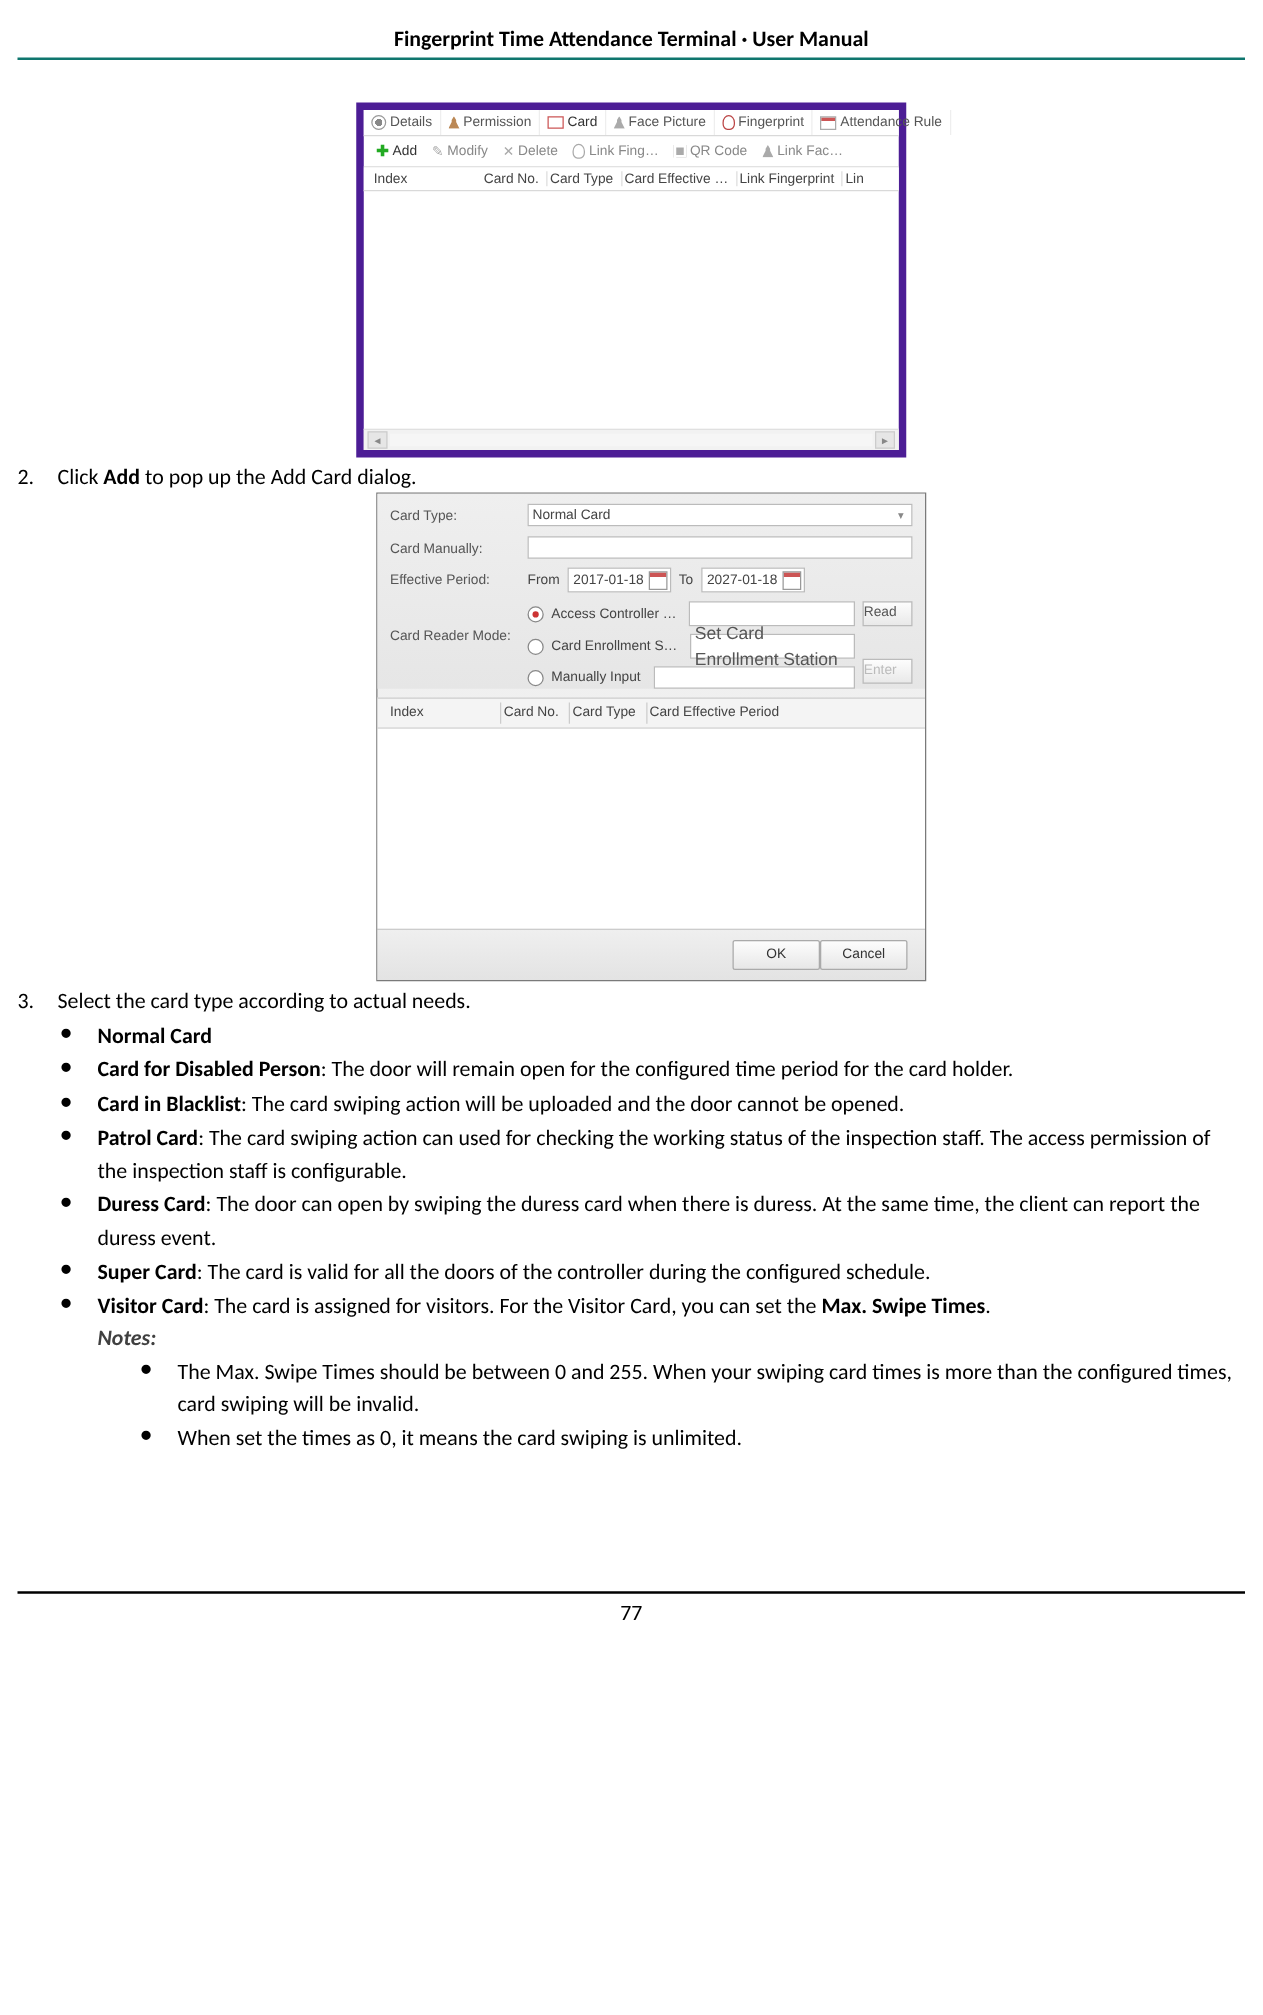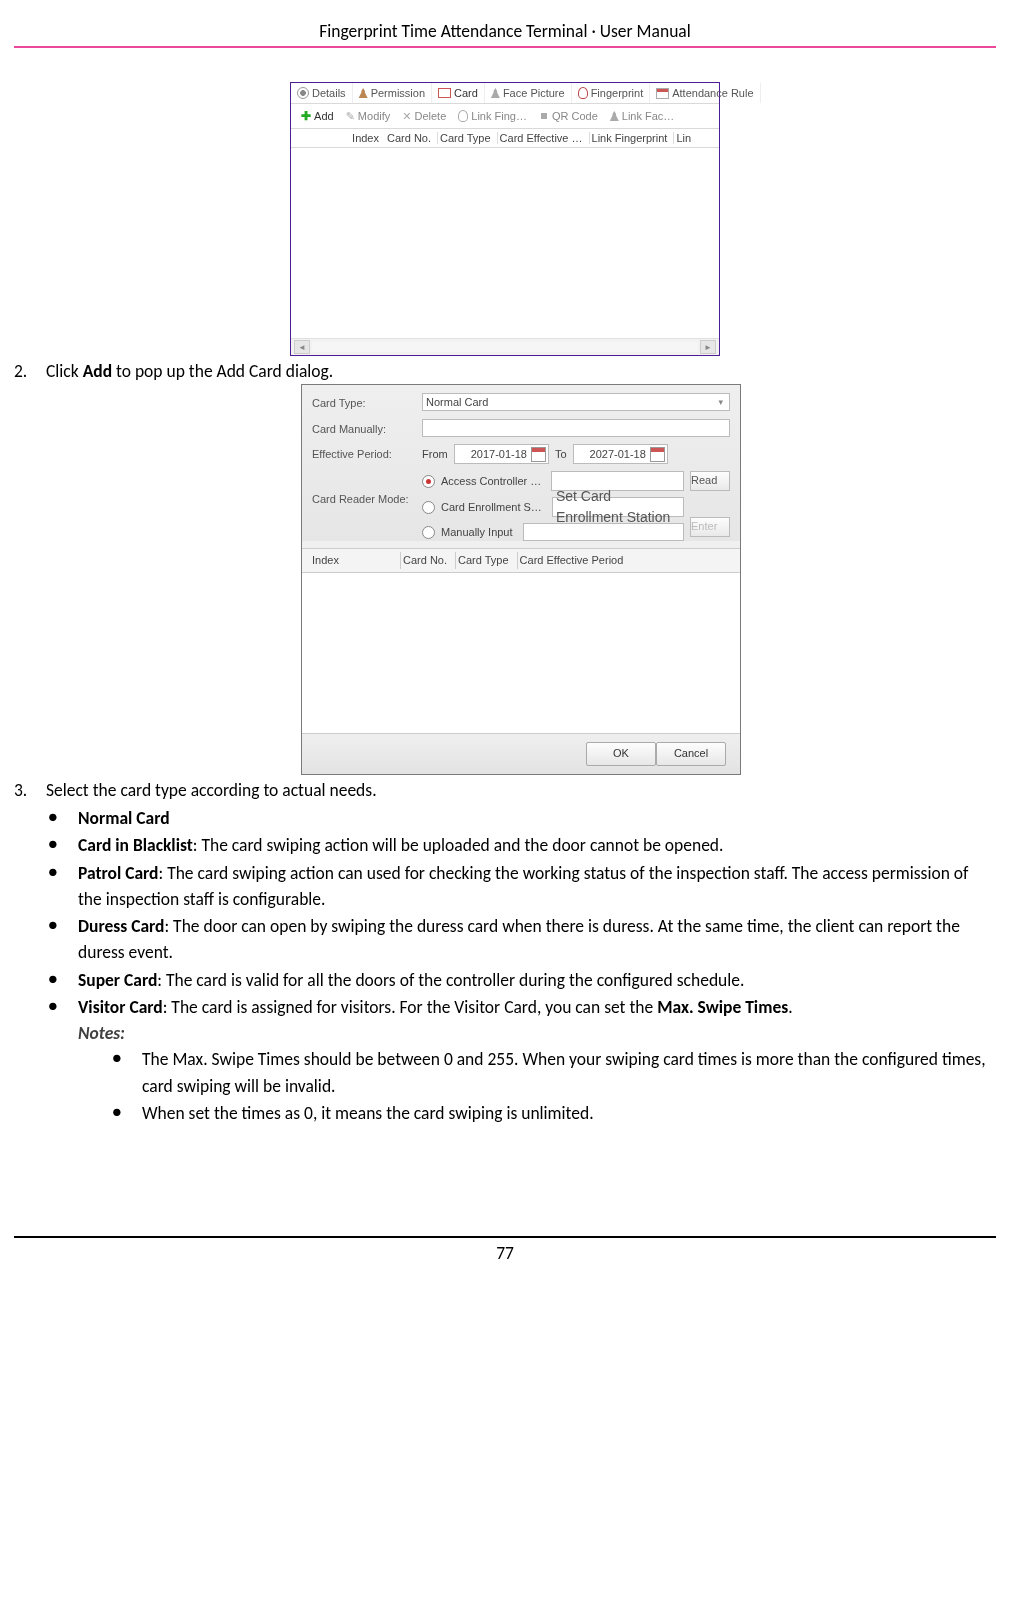--- a/index.html
+++ b/index.html
@@ -6,24 +6,24 @@
     font-family: Calibri, Arial, sans-serif;
     font-size: 17.5px;
     color: #000;
     margin: 0;
     padding: 20px 14px 18px 14px;
     width: 982px;
     background: #fff;
   }
   .doc-header {
     text-align: center;
-    font-weight: normal;
+    font-weight: bold;
     font-size: 17.5px;
     padding-bottom: 4px;
-    border-bottom: 2px solid #ec4899;
+    border-bottom: 2px solid #0f766e;
     margin-bottom: 34px;
   }
   .page-number {
     text-align: center;
     font-size: 17.5px;
     margin-top: 110px;
     border-top: 2px solid #000;
     padding-top: 4px;
   }
   ol.main-list {
@@ -79,26 +79,26 @@
     font-size: 16px;
   }
   .bold { font-weight: bold; }
   .red-italic { color: #404040; font-style: italic; font-weight: bold; }
   .fig-wrap { text-align: center; }
 
   
   .fig1 {
     display: inline-block;
     width: 428px;
-    border: 1px solid #4c1d95;
+    border: 6px solid #4c1d95;
     background: #fff;
     font-family: Tahoma, Arial, sans-serif;
     font-size: 11px;
     color: #555;
-    text-align: right;
+    text-align: left;
     margin-bottom: 2px;
   }
   .fig1 .tabbar {
     display: flex;
     border-bottom: 1px solid #d9d9d9;
     background: #fff;
   }
   .fig1 .tab {
     display: flex;
     align-items: center;
@@ -186,21 +186,21 @@
   .fig2 .row { display: flex; align-items: flex-start; margin-bottom: 7px; }
   .fig2 .lbl { flex: 0 0 110px; color: #555; padding-top: 2px; }
   .fig2 .field { flex: 1; display:flex; flex-direction:column; gap:3px;}
   .fig2 input[type=text], .fig2 select, .fig2 .combo {
     width: 100%; height: 18px; border: 1px solid #bbb; background: #fff; font-size: 11px; padding: 0 3px; box-sizing: border-box;
   }
   .fig2 .combo { display:flex; align-items:center; justify-content:space-between;}
   .fig2 .combo::after { content:"▾"; font-size:9px; color:#888; padding:0 3px;}
   .fig2 .dateline { display:flex; align-items:center; gap:6px;}
   .fig2 .dateline .datebox {
-    display:flex; align-items:center; border:1px solid #bbb; background:#fff; height:18px; padding:0 2px 0 16px; gap:4px;
+    display:flex; align-items:center; border:1px solid #bbb; background:#fff; height:18px; padding:0 2px 0 4px; gap:4px;
   }
   .fig2 .calicon { width:13px; height:13px; border:1px solid #999; background: linear-gradient(#c55 30%, #fff 30%);}
   .fig2 .radio-stack { display:flex; flex-direction:column; gap:6px; padding-top:0;}
   .fig2 .radio-row { display:flex; align-items:center; gap:6px;}
   .fig2 .radio {
     width:11px;height:11px;border:1px solid #888;border-radius:50%; background:#fff; display:flex;align-items:center;justify-content:center;
   }
   .fig2 .radio.sel::after { content:""; width:5px;height:5px;background:#c33;border-radius:50%;}
   .fig2 .side-col { flex:0 0 40px; display:flex; flex-direction:column; gap:4px; align-items:stretch; margin-left:6px;}
   .fig2 .btnside { height:18px; border:1px solid #bbb; background:linear-gradient(#fdfdfd,#e9e9e9); font-size:11px; line-height:16px; color:#555;}
@@ -374,20 +374,21 @@
         </div>
       </div>
     </div>
   </li>
 
   <li>
     <span class="num">3.</span>
     <span>Select the card type according to actual needs.</span>
     <ul class="bullet-list">
       <li><span class="bold">Normal Card</span></li>
+      <li><span class="bold">Card for Disabled Person</span><span>: The door will remain open for the configured time period for the card holder.</span></li>
       <li><span class="bold">Card in Blacklist</span><span>: The card swiping action will be uploaded and the door cannot be opened.</span></li>
       <li><span class="bold">Patrol Card</span><span>: The card swiping action can used for checking the working status of the inspection staff. The access permission of the inspection staff is configurable.</span></li>
       <li><span class="bold">Duress Card</span><span>: The door can open by swiping the duress card when there is duress. At the same time, the client can report the duress event.</span></li>
       <li><span class="bold">Super Card</span><span>: The card is valid for all the doors of the controller during the configured schedule.</span></li>
       <li>
         <span class="bold">Visitor Card</span><span>: The card is assigned for visitors. For the Visitor Card, you can set the </span><span class="bold">Max. Swipe Times</span><span>.</span>
         <div class="red-italic">Notes:</div>
         <ul class="sub-bullet">
           <li>The Max. Swipe Times should be between 0 and 255. When your swiping card times is more than the configured times, card swiping will be invalid.</li>
           <li>When set the times as 0, it means the card swiping is unlimited.</li>

